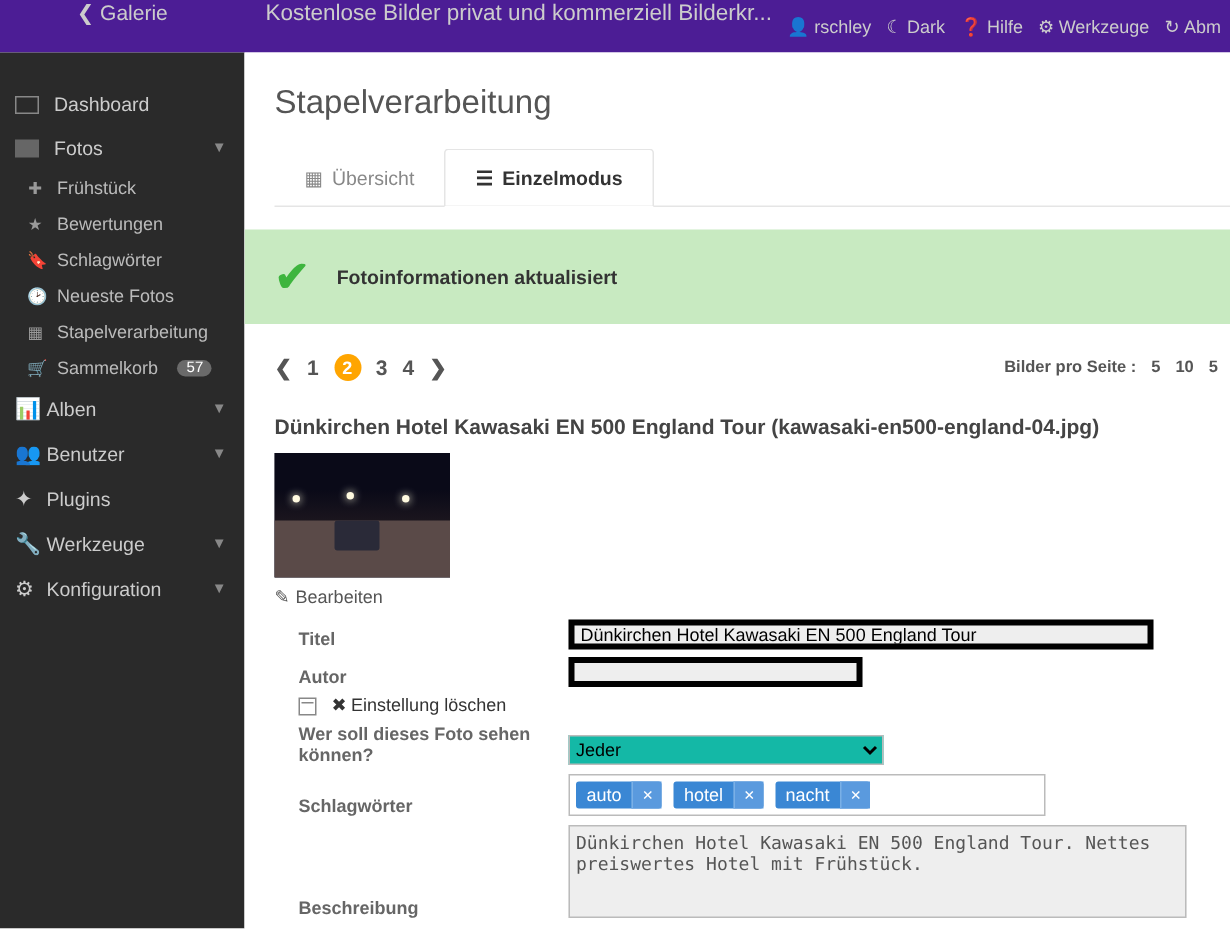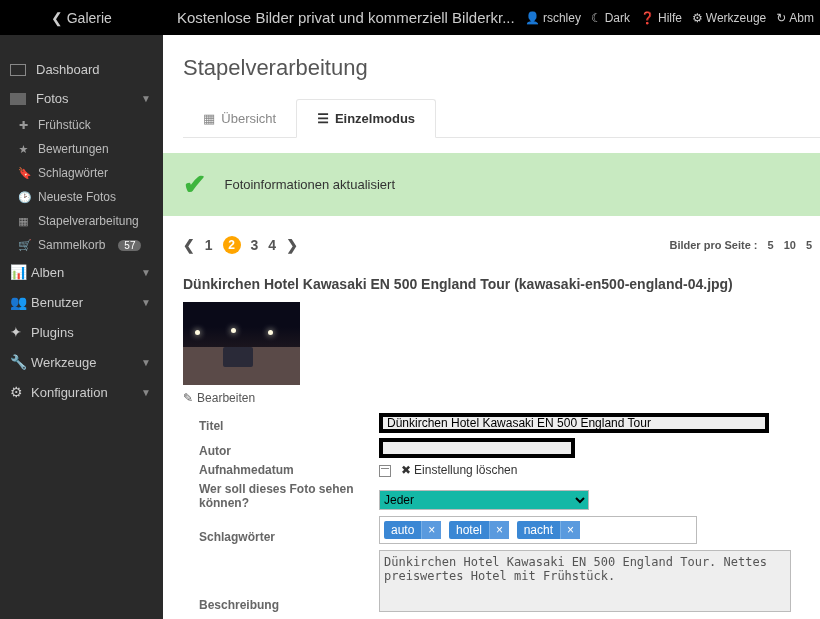--- a/index.html
+++ b/index.html
@@ -1,17 +1,17 @@
 <!DOCTYPE html>
 <html><head>
   <meta charset="utf-8">
   <style>
     *{margin:0;padding:0;box-sizing:border-box}
     body{font-family:-apple-system,Helvetica,Arial,sans-serif;font-size:13px;color:#444;background:#fff;width:820px;height:619px;overflow:hidden}
-    .topbar{height:35px;background:#000000;color:#ccc;display:flex;align-items:center}
+    .topbar{height:35px;background:#4c1d95;color:#ccc;display:flex;}
     .topbar-left{width:163px;text-align:center;color:#ccc}
     .topbar-left span{font-size:14px;color:#ccc}
     .topbar-title{flex:1;padding-left:14px;color:#ccc;font-size:15px;white-space:nowrap;overflow:hidden}
     .topbar-right{display:flex;gap:10px;padding-right:6px;font-size:12px;color:#ccc}
     .topbar-right span{display:flex;align-items:center;gap:3px;white-space:nowrap}
     .wrap{display:flex;height:584px}
     .sidebar{width:163px;background:#2a2a2a;color:#ccc;padding-top:20px}
     .nav-item{display:flex;align-items:center;padding:7px 12px 7px 10px;gap:10px}
     .nav-item .chev{margin-left:auto;color:#888;font-size:10px}
     .nav-ico{width:16px;height:12px;background:#666;display:inline-block}
@@ -19,21 +19,21 @@
     .sub{padding:5px 10px 5px 18px;display:flex;align-items:center;gap:9px;font-size:12px;color:#bbb}
     .sub-ico{width:11px;color:#999;text-align:center;font-size:11px}
     .badge{background:#6a6a6a;color:#fff;border-radius:8px;padding:0 6px;font-size:10px;margin-left:4px}
     .main{flex:1;background:#fff;overflow:auto}
     .page-title{font-size:22px;color:#555;padding:20px 0 18px 20px;font-weight:400}
     .tabs{display:flex;border-bottom:1px solid #e5e5e5;margin-left:20px;margin-right:0}
     .tab{padding:11px 20px;font-size:13px;color:#888;display:flex;align-items:center;gap:6px}
     .tab.active{border:1px solid #e5e5e5;border-bottom:1px solid #fff;margin-bottom:-1px;color:#333;font-weight:700;border-radius:3px 3px 0 0}
     .alert{margin:15px 0 0 0;background:#c8eac1;padding:15px 20px;display:flex;align-items:center;gap:18px}
     .check{color:#3eb53e;font-size:28px;font-weight:bold}
-    .alert-txt{font-size:13px;font-weight:400;color:#333}
+    .alert-txt{font-size:13px;font-weight:700;color:#333}
     .pager-row{display:flex;align-items:center;padding:20px 8px 12px 20px}
     .pager{display:flex;align-items:center;gap:10px;font-size:14px;color:#555;font-weight:700}
     .pager .cur{background:#ffa500;color:#fff;width:18px;height:18px;border-radius:50%;display:inline-flex;align-items:center;justify-content:center;font-size:12px}
     .pager .arr{color:#555;font-size:14px}
     .perpage{margin-left:auto;font-size:11px;color:#555;display:flex;align-items:center;gap:10px}
     .perpage b{font-weight:700}
     .photo-title{padding:10px 0 10px 6px;font-size:14px;font-weight:700;color:#444}
     .thumb{margin-left:6px;width:117px;height:83px;background:#1a1a2a;position:relative;overflow:hidden}
     .thumb::before{content:"";position:absolute;inset:0;background:linear-gradient(#0a0a18 0%,#0a0a18 30%,#3a2a28 100%)}
     .thumb::after{content:"";position:absolute;left:40px;top:45px;width:30px;height:20px;background:#2a2a38;border-radius:2px}
@@ -176,21 +176,20 @@
       <div class="form">
         <div class="row">
           <span class="lbl">Titel</span>
           <input type="text" class="w-title" value="Dünkirchen Hotel Kawasaki EN 500 England Tour" style="">
         </div>
         <div class="row">
           <span class="lbl">Autor</span>
           <input type="text" class="w-auth" value="" style="">
         </div>
         <div class="row">
-          <span class="lbl">Aufnahmedatum</span>
           <span class="cal-ico"></span>
           <span class="del-set">✖ <span>Einstellung löschen</span></span>
         </div>
         <div class="row">
           <span class="lbl">Wer soll dieses Foto sehen können?</span>
           <select><option>Jeder</option></select>
         </div>
         <div class="row" style="margin-top:6px">
           <span class="lbl">Schlagwörter</span>
           <div class="tags">

